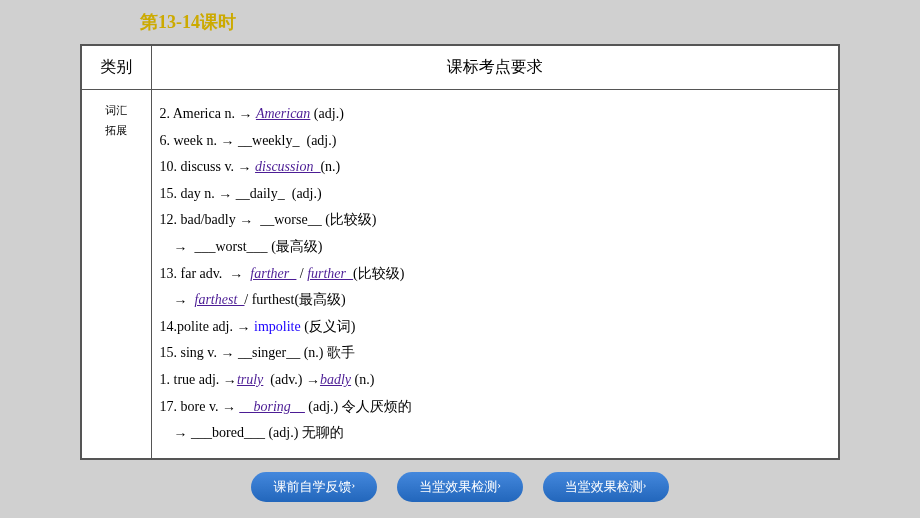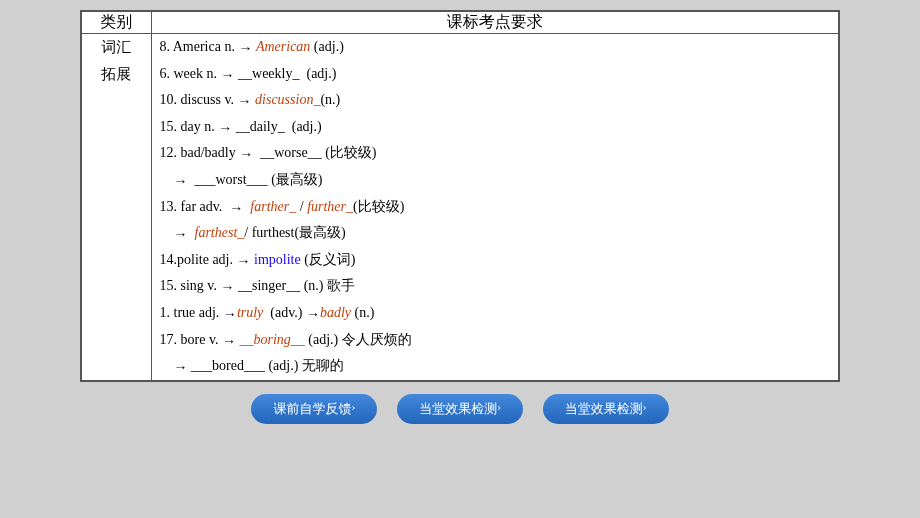--- a/index.html
+++ b/index.html
@@ -29,49 +29,50 @@
       margin-bottom: 10px;
     }
     .main-table {
       border-collapse: collapse;
       width: 760px;
       background: white;
       border: 2px solid #555;
     }
     .main-table th, .main-table td {
       border: 1.5px solid #555;
-      padding: 0 8px;
+      padding: 11px 8px;
       vertical-align: top;
     }
     .header-row th {
       background: white;
       text-align: center;
       font-size: 16px;
       font-weight: normal;
       color: #000;
     }
     .category-cell {
       text-align: center;
       vertical-align: middle;
-      font-size: 15px;
+      font-size: 11px;
       white-space: nowrap;
       width: 70px;
       line-height: 1.8;
     }
     .content-cell {
       font-size: 14px;
       line-height: 1.9;
       color: #000;
       padding: 6px 10px;
     }
     .content-cell .line {
       display: block;
     }
     .underline-red {
-      color: #c2410c;
+      color: #4c1d95;
+      text-decoration: underline;
       font-style: italic;
     }
     .underline-blue {
       color: #1a00ff;
     }
     .underline-black {
     }
     .bottom-buttons {
       display: flex;
       gap: 20px;
@@ -90,34 +91,35 @@
       align-items: flex-start;
     }
     .nav-button .btn-arrow {
       font-size: 11px;
     }
   </style>
 </head>
 <body>
 
 <div class="page-container">
+  <div class="title">第13-14课时</div>
 
   <table class="main-table">
     <thead>
       <tr class="header-row">
         <th>类别</th>
         <th>课标考点要求</th>
       </tr>
     </thead>
     <tbody>
       <tr>
         <td class="category-cell">词汇<br>拓展</td>
         <td class="content-cell">
           <span class="line">
-            <span>8. America n. → </span><span class="underline-red">American</span><span> (adj.)</span>
+            <span>2. America n. → </span><span class="underline-red">American</span><span> (adj.)</span>
           </span>
           <span class="line">
             <span>6. week n. → </span><span class="underline-black">__weekly_</span><span> &nbsp;(adj.)</span>
           </span>
           <span class="line">
             <span>10. discuss v. → </span><span class="underline-red">discussion_</span><span>(n.)</span>
           </span>
           <span class="line">
             <span>15. day n. → </span><span class="underline-black">__daily_</span><span> &nbsp;(adj.)</span>
           </span>

